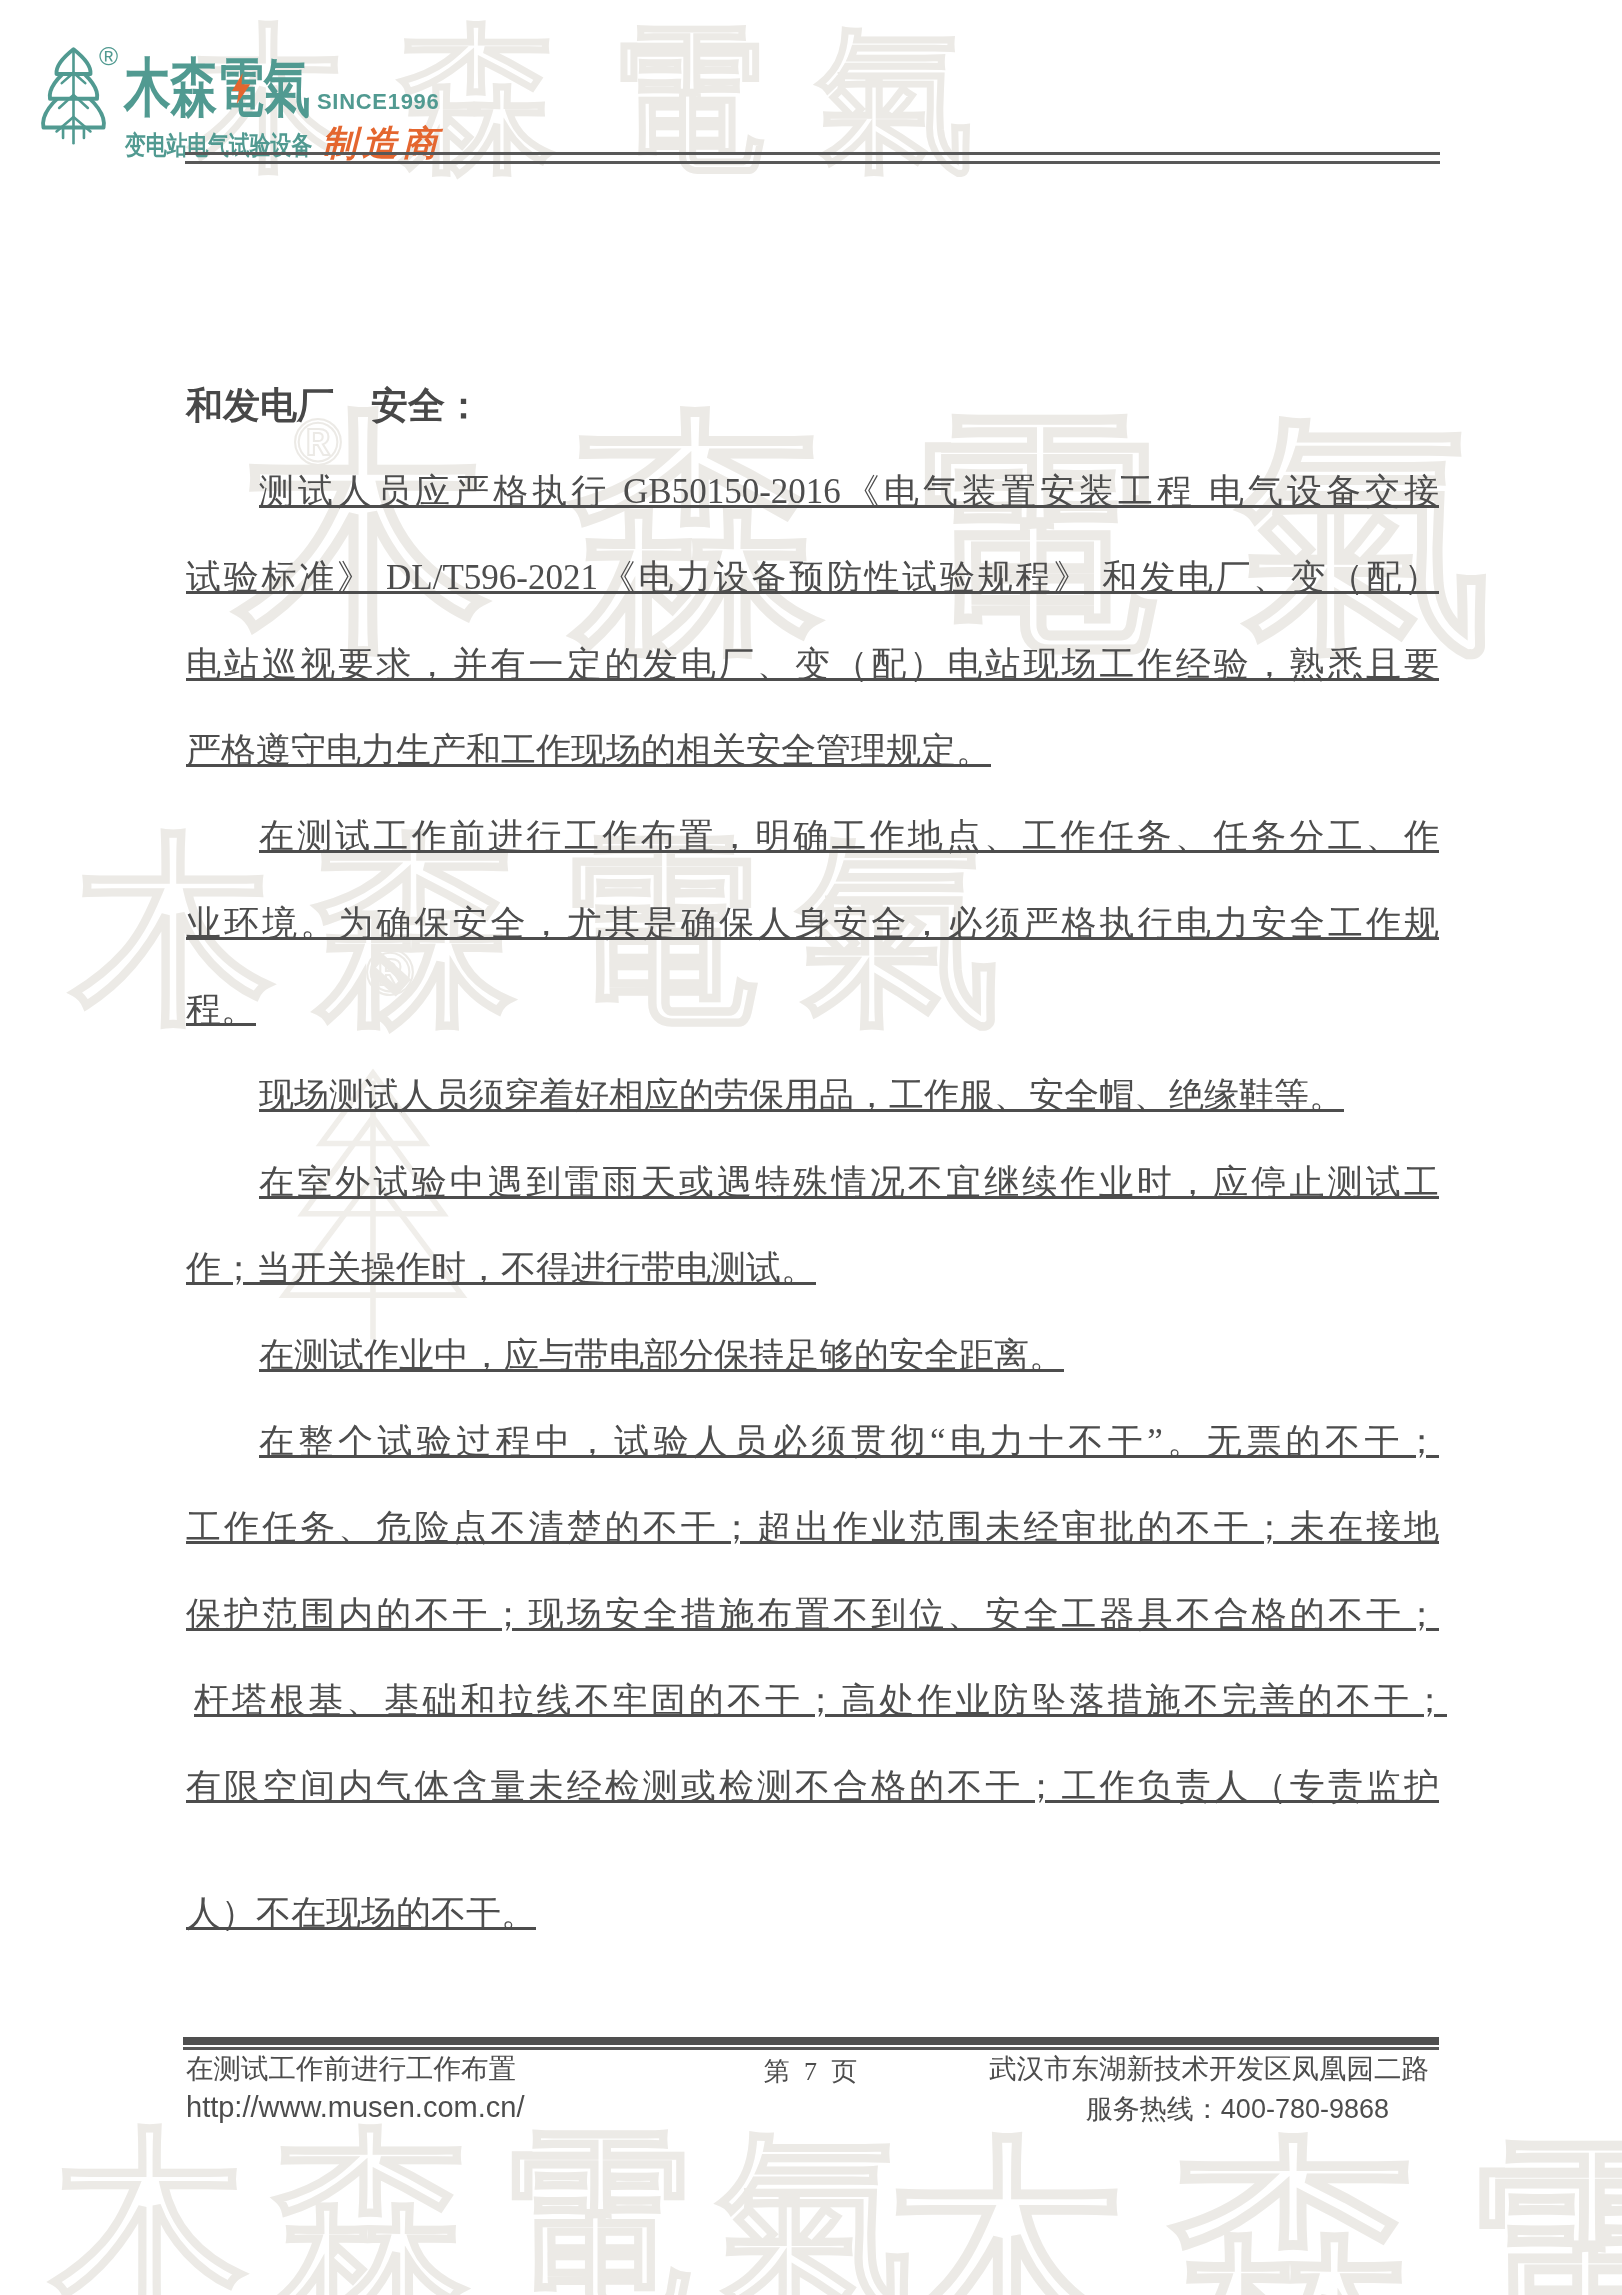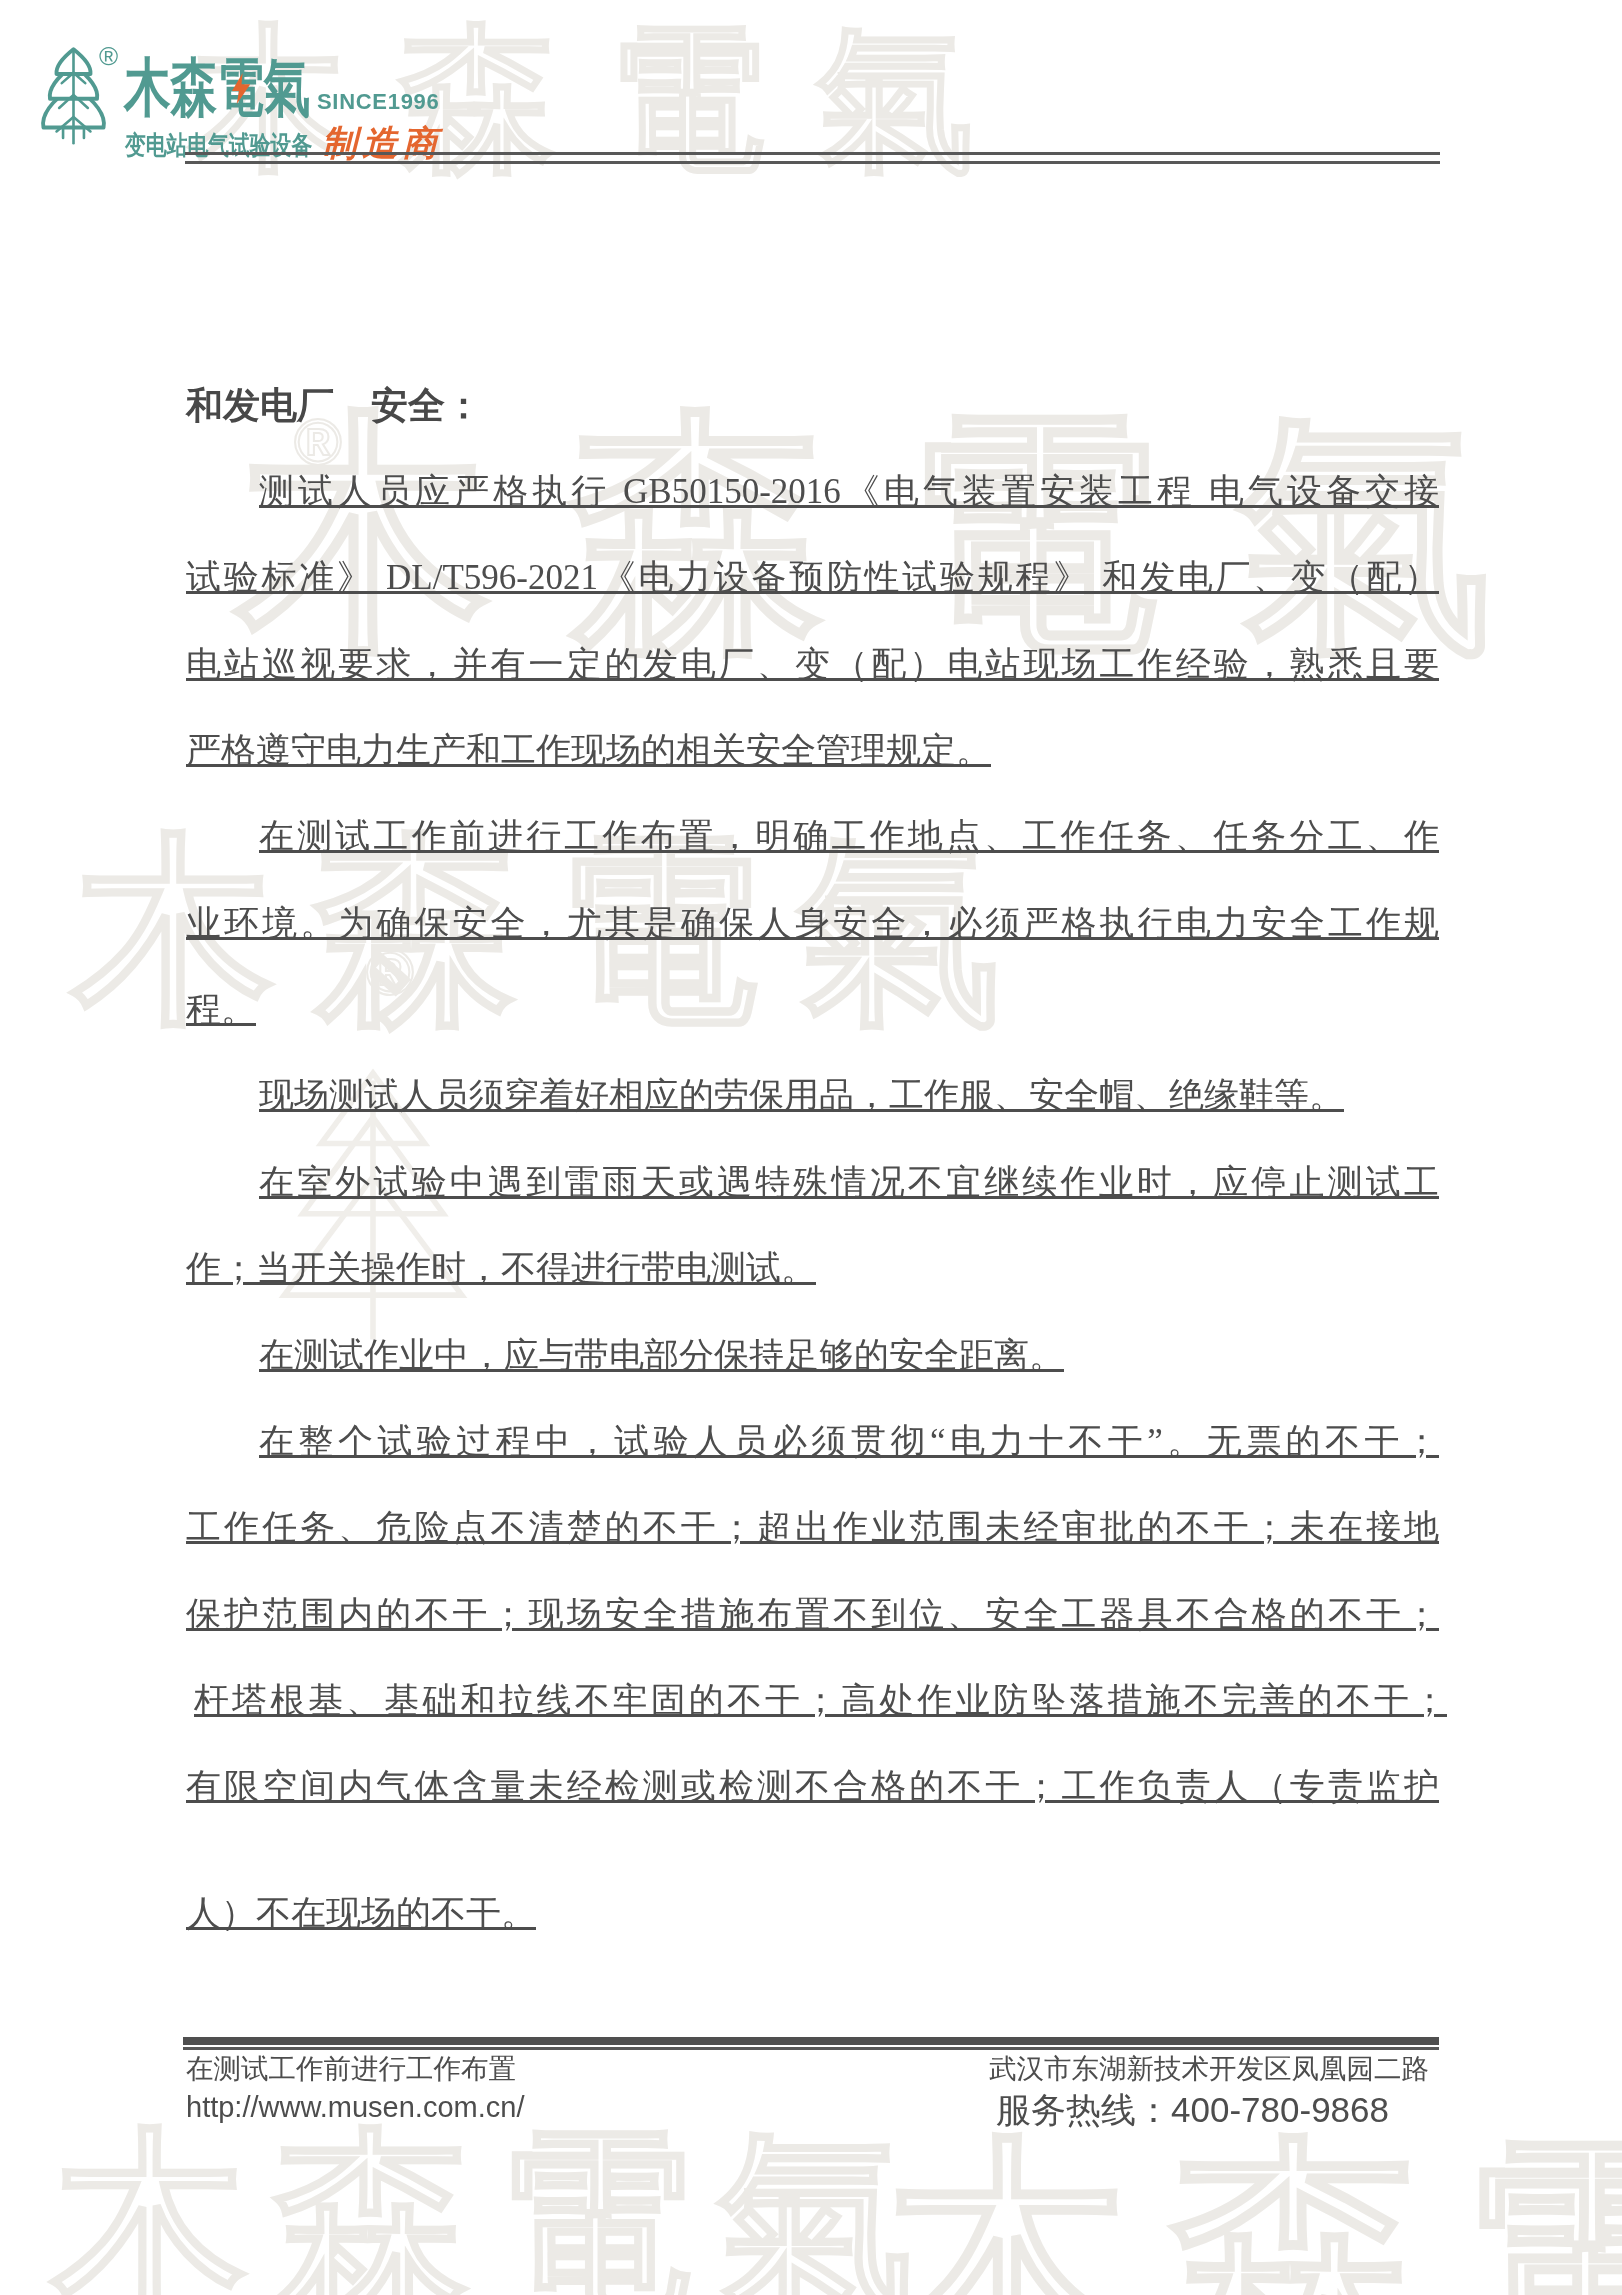--- a/index.html
+++ b/index.html
@@ -67,21 +67,21 @@
   .body-line.just{text-align:justify; text-align-last:justify;}
   .body-line.ind{text-indent:73px;}
   
   #ft-thick{top:2037px; height:7.9px; left:183px; width:1256px; background:#4f4f4f;}
   #ft-thin{top:2047px; height:2.6px; left:183px; width:1256px;}
   .ft-txt{position:absolute; font-size:27.5px; line-height:33px; color:var(--ink);}
   #ft-company{left:186px; top:2052px;}
   #ft-website{left:186px; top:2091px; font-family:"Liberation Sans", sans-serif; font-size:29px;}
   #ft-page{left:186px; top:2055px; width:1253px; text-align:center; font-size:26px; letter-spacing:3.9px;}
   #ft-address{right:194px; top:2052px;}
-  #ft-hotline{right:234px; top:2093px; font-family:"Liberation Sans", sans-serif; font-size:35px;}
+  #ft-hotline{right:234px; top:2093px; font-family:"Liberation Sans", sans-serif; font-size:27px;}
 </style>
 </head>
 <body>
 
 <div id="page">
 
   <div id="wm-layer">
     <svg class="wm-svg" style="left:262px; top:955px;" width="222" height="510" viewBox="0 0 120 160" fill="none" stroke="#f0eeea" stroke-width="3">
       <path d="M60 62 L108 126 L12 126 Z"></path>
       <path d="M60 30 L98 82 L22 82 Z"></path>
@@ -143,18 +143,19 @@
         <div class="body-line just" style="top: 1593px;">保护范围内的不干；现场安全措施布置不到位、安全工器具不合格的不干；</div>
         <div class="body-line just" style="top: 1679px; margin-left: 8px;">杆塔根基、基础和拉线不牢固的不干；高处作业防坠落措施不完善的不干；</div>
         <div class="body-line just" style="top: 1765px;">有限空间内气体含量未经检测或检测不合格的不干；工作负责人（专责监护</div>
         <div class="body-line" style="top: 1852px; margin-top: 40px;">人）不在现场的不干。</div>
       </div>
 
     <div class="rule" id="ft-thick"></div>
     <div class="rule" id="ft-thin"></div>
     <div class="ft-txt" id="ft-company">在测试工作前进行工作布置</div>
     <div class="ft-txt" id="ft-website">http://www.musen.com.cn/</div>
+    <div class="ft-txt" id="ft-page">第 7 页</div>
     <div class="ft-txt" id="ft-address">武汉市东湖新技术开发区凤凰园二路</div>
     <div class="ft-txt" id="ft-hotline">服务热线：400-780-9868</div>
 
   </div>
 </div>
 
 
 </body></html>

